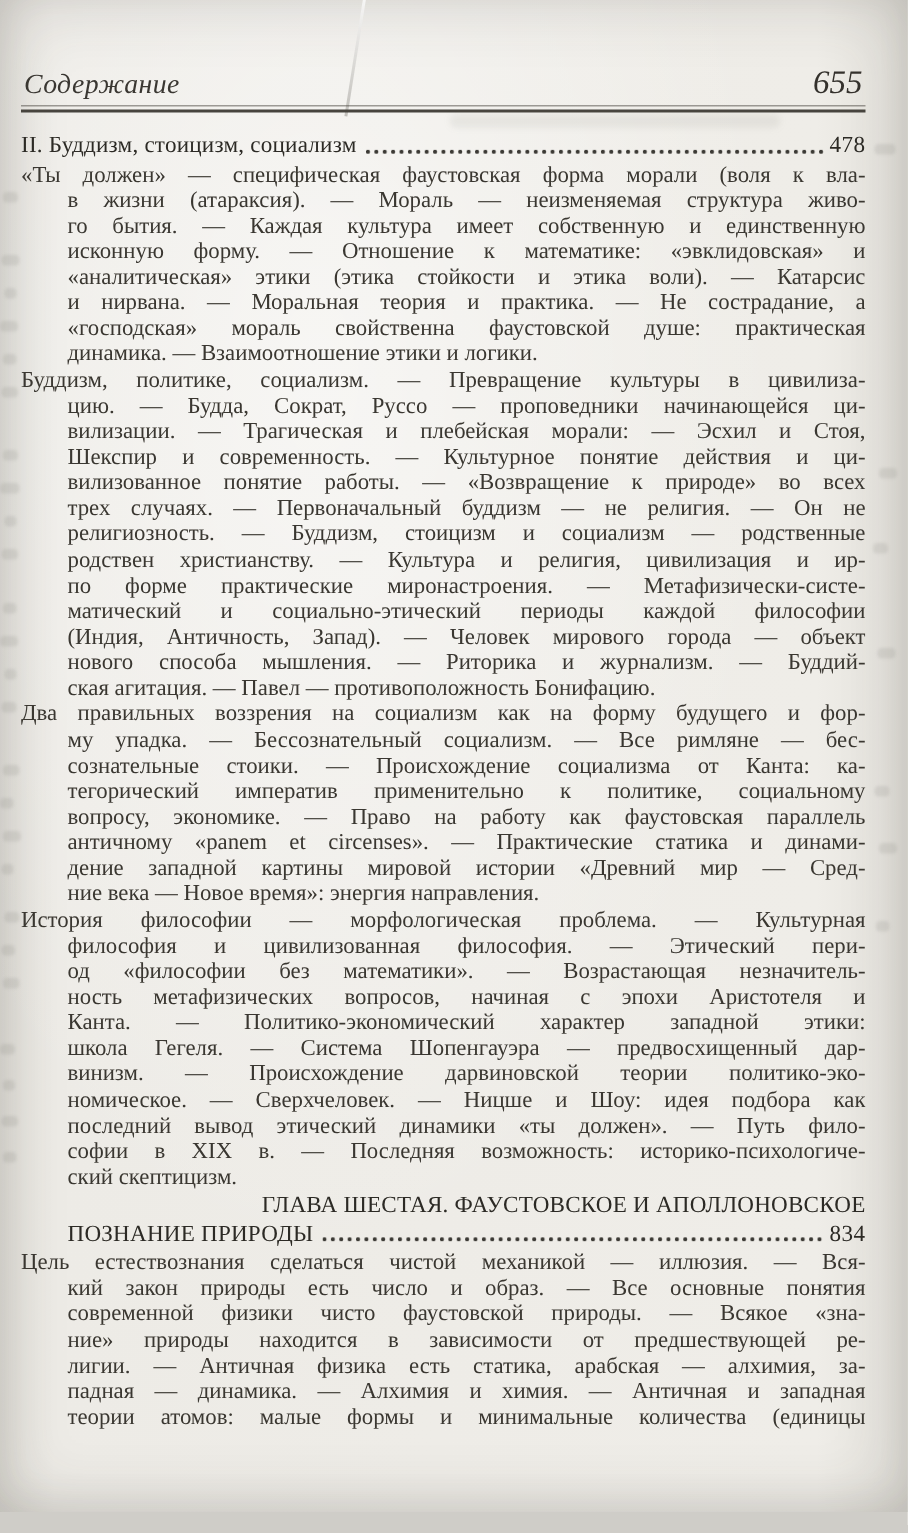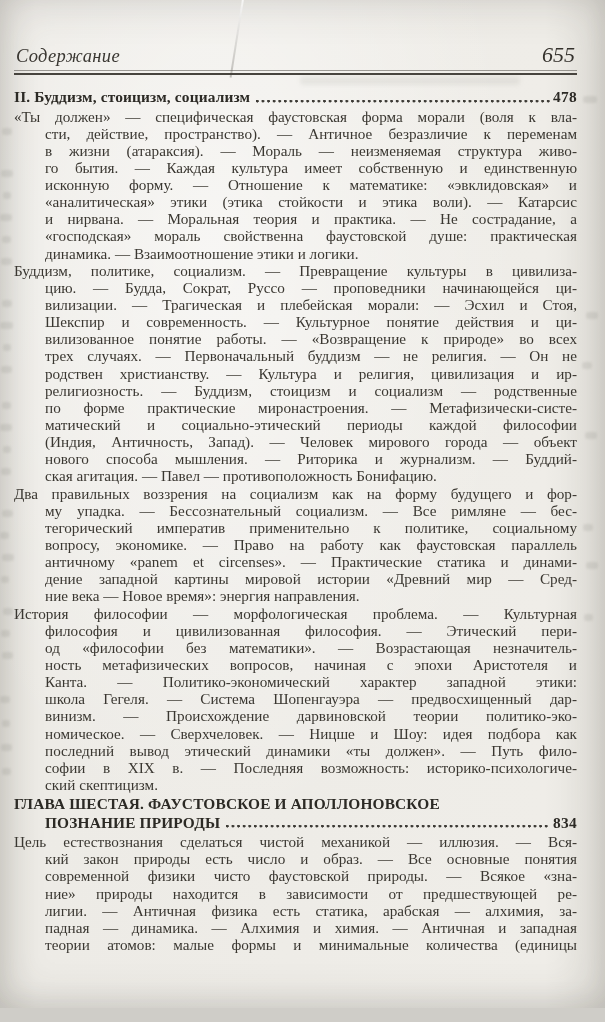--- a/index.html
+++ b/index.html
@@ -31,22 +31,22 @@
     font-size:15.2px;line-height:17.15px;height:17.15px;
     text-align:justify;text-align-last:justify;
     overflow:hidden;white-space:nowrap;
     color:#3a3731;
   }
   .t-line{white-space:normal;}
   .t-line.cont{padding-left:31px;}
   .t-line.end{text-align-last:left;}
   .h-line{
     display:flex;align-items:baseline;
-    font-weight:bold;font-size:15.4px;line-height:18.5px;height:18.5px;
-    color:#2c2a25;overflow:hidden;
+    font-weight:normal;font-size:15.4px;line-height:18.5px;height:18.5px;
+    color:#2c2a25;overflow:hidden;justify-content:flex-end;
   }
   .h-line.cont{padding-left:31px;}
   .h-text{white-space:nowrap;letter-spacing:.15px;}
   .leader{
     flex:1;align-self:flex-end;
     height:7px;margin:0 3px 2px 6px;
     background-image:radial-gradient(circle at 1.3px 3.2px,#3c3a35 1.15px,rgba(0,0,0,0) 1.6px);
     background-size:5.6px 7px;background-repeat:repeat-x;
   }
   .h-page{white-space:nowrap;letter-spacing:.3px;}
@@ -76,47 +76,47 @@
     <div class="toc" id="toc">
         <div class="entry heading section">
           <div class="h-line">
             <span class="h-text">II. Буддизм, стоицизм, социализм</span>
             <span class="leader"></span>
             <span class="h-page">478</span>
           </div>
         </div>
         <div class="entry para">
           <div class="t-line">«Ты должен» — специфическая фаустовская форма морали (воля к вла-</div>
-          <div class="t-line cont">сти, действие, пространство). — Античное безразличие к переменам</div>
           <div class="t-line cont">в жизни (атараксия). — Мораль — неизменяемая  структура живо-</div>
           <div class="t-line cont">го бытия. — Каждая культура имеет собственную и единственную</div>
           <div class="t-line cont">исконную форму. — Отношение к математике: «эвклидовская» и</div>
           <div class="t-line cont">«аналитическая» этики (этика стойкости и этика воли). — Катарсис</div>
           <div class="t-line cont">и нирвана. — Моральная теория и практика. — Не сострадание, а</div>
           <div class="t-line cont">«господская» мораль свойственна фаустовской душе: практическая</div>
           <div class="t-line cont end">динамика. — Взаимоотношение этики и логики.</div>
         </div>
         <div class="entry para">
           <div class="t-line">Буддизм, политике, социализм. — Превращение культуры в цивилиза-</div>
           <div class="t-line cont">цию. — Будда, Сократ, Руссо — проповедники начинающейся ци-</div>
           <div class="t-line cont">вилизации. — Трагическая и плебейская морали: — Эсхил и Стоя,</div>
           <div class="t-line cont">Шекспир и современность. — Культурное понятие действия и ци-</div>
           <div class="t-line cont">вилизованное понятие работы. — «Возвращение к природе» во всех</div>
           <div class="t-line cont">трех случаях. — Первоначальный буддизм — не религия. — Он не</div>
+          <div class="t-line cont">религиозность. — Буддизм, стоицизм и социализм — родственные</div>
           <div class="t-line cont">родствен христианству. — Культура и религия, цивилизация и ир-</div>
-          <div class="t-line cont">религиозность. — Буддизм, стоицизм и социализм — родственные</div>
           <div class="t-line cont">по форме практические миронастроения. — Метафизически-систе-</div>
           <div class="t-line cont">матический и социально-этический периоды каждой философии</div>
           <div class="t-line cont">(Индия, Античность, Запад). — Человек мирового города — объект</div>
           <div class="t-line cont">нового способа мышления. — Риторика и журнализм. — Буддий-</div>
           <div class="t-line cont end">ская агитация. — Павел — противоположность Бонифацию.</div>
         </div>
         <div class="entry para">
           <div class="t-line">Два правильных воззрения на социализм как на форму будущего и фор-</div>
           <div class="t-line cont">му упадка. — Бессознательный социализм. — Все римляне — бес-</div>
+          <div class="t-line cont">сознательные стоики. — Происхождение социализма от Канта: ка-</div>
           <div class="t-line cont">тегорический императив применительно к политике, социальному</div>
           <div class="t-line cont">вопросу, экономике. — Право на работу как фаустовская параллель</div>
           <div class="t-line cont">античному «panem et circenses». — Практические статика и динами-</div>
           <div class="t-line cont">дение западной картины мировой истории «Древний мир — Сред-</div>
           <div class="t-line cont end">ние века — Новое время»: энергия направления.</div>
         </div>
         <div class="entry para">
           <div class="t-line">История  философии —  морфологическая  проблема. —  Культурная</div>
           <div class="t-line cont">философия и цивилизованная философия. — Этический пери-</div>
           <div class="t-line cont">од «философии без математики». — Возрастающая незначитель-</div>

